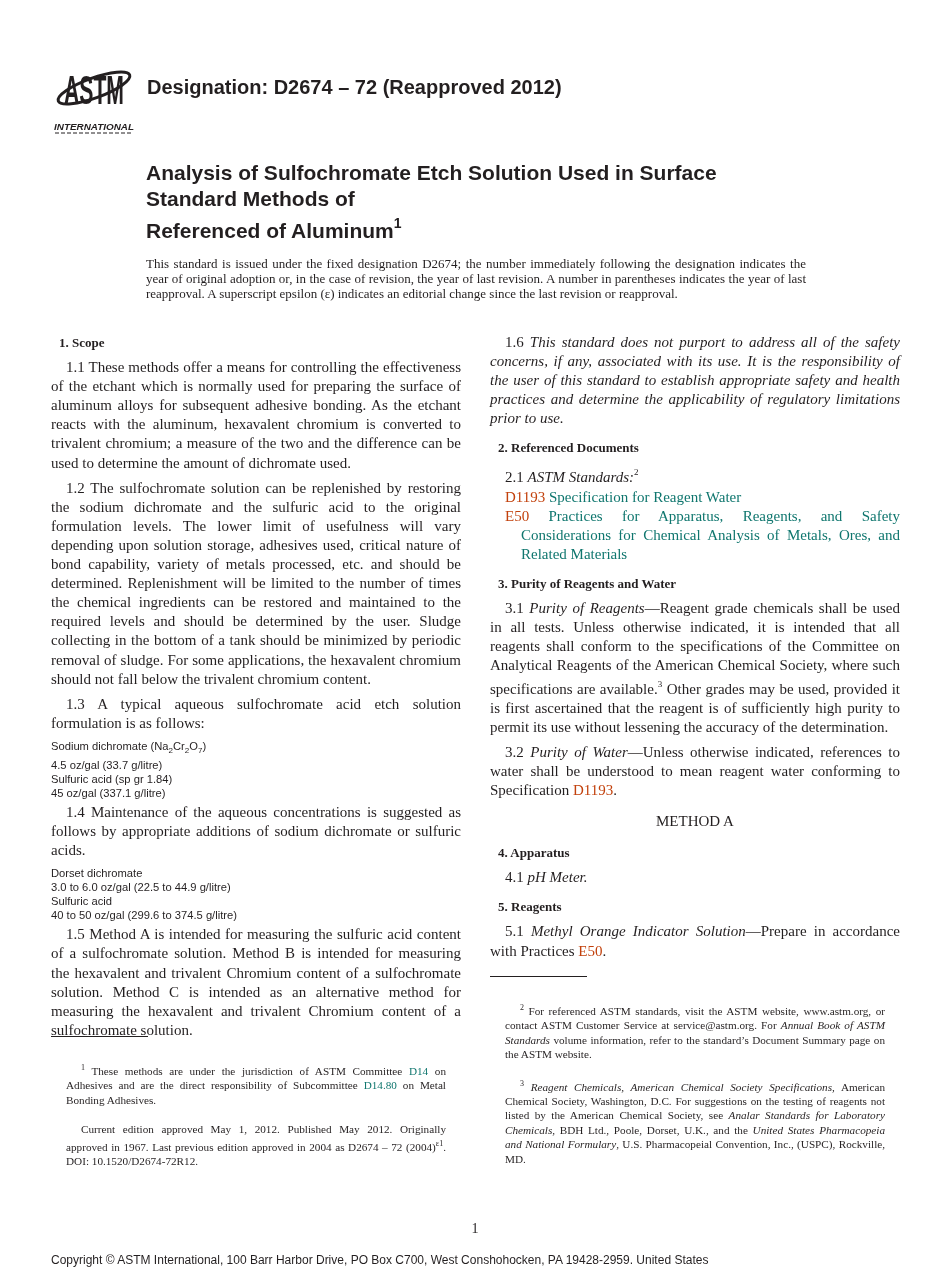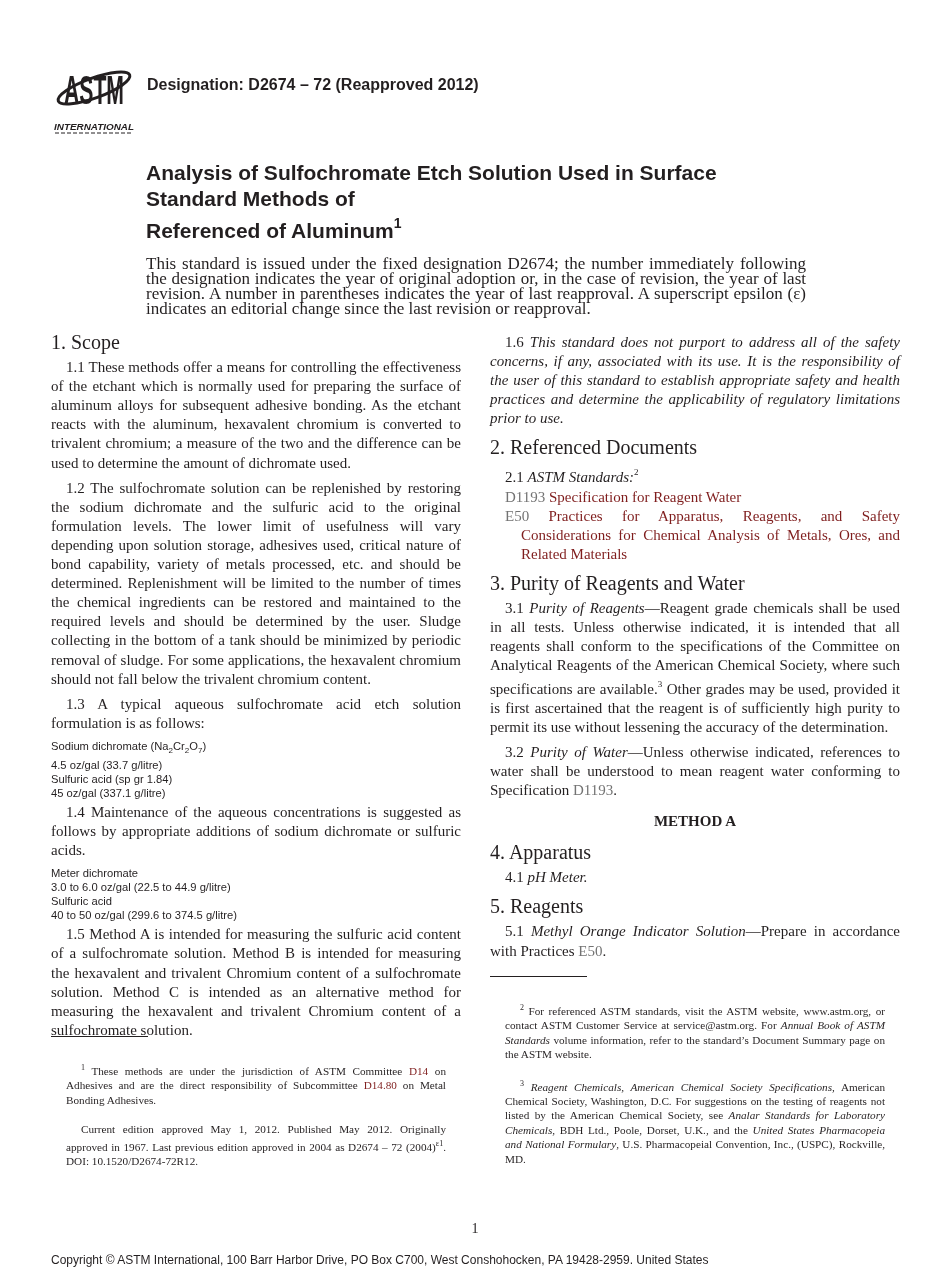--- a/index.html
+++ b/index.html
@@ -1,44 +1,44 @@
 <!DOCTYPE html>
 <html><head>
 <meta charset="utf-8">
 <style>
   html, body { margin: 0; padding: 0; background: #ffffff; }
   body { width: 950px; height: 1272px; position: relative; overflow: hidden; color: #231f20; }
   .sans { font-family: "Liberation Sans", "DejaVu Sans", sans-serif; }
   .serif { font-family: "Liberation Serif", "DejaVu Serif", serif; }
 
   .logo { position: absolute; left: 52px; top: 58px; width: 84px; height: 76px; }
-  .designation { position: absolute; left: 147px; top: 76px; font-size: 16px; font-weight: bold; }
+  .designation { position: absolute; left: 147px; top: 76px; font-size: 20px; font-weight: bold; }
 
   .title-block { position: absolute; left: 146px; top: 160px; width: 720px; font-size: 21px; font-weight: bold; line-height: 26px; }
   .title-block sup { font-size: 14px; position: relative; top: -2px; }
 
-  .notice { position: absolute; left: 146px; top: 256px; width: 660px; font-size: 17px; line-height: 15px; text-align: justify; text-align-last: left; }
+  .notice { position: absolute; left: 146px; top: 256px; width: 660px; font-size: 13px; line-height: 15px; text-align: justify; text-align-last: left; }
 
   .col { position: absolute; top: 333px; width: 410px; font-size: 15px; line-height: 19.1px; }
   .col-left { left: 51px; }
   .col-right { left: 490px; }
 
-  .h { font-weight: normal; font-size: 20px; margin: 0 0 6px 0; }
+  .h { font-weight: bold; font-size: 13px; margin: 0 0 6px 8px; }
   .p { text-indent: 15px; text-align: justify; margin: 0 0 6px 0; }
   .p i, .ital { font-style: italic; }
   .tbl { font-size: 11.2px; line-height: 14px; margin: 0 0 3px 0; }
   .tbl .r { display: flex; justify-content: space-between; flex-direction: column; }
   .tbl sub { font-size: 8px; }
 
-  .link-red { color: #737373; }
-  .link-blue { color: #7f1d1d; }
+  .link-red { color: #c2410c; }
+  .link-blue { color: #0f766e; }
   .ref { text-indent: -16px; padding-left: 31px; margin: 0; text-align: justify; }
   sup.fn { font-size: 9px; position: relative; top: -1px; }
 
-  .method { text-align: center; font-weight: bold; font-size: 15px; margin: 12px 0 12px 0; }
+  .method { text-align: center; font-weight: normal; font-size: 15px; margin: 12px 0 12px 0; }
 
   .fnrule { position: absolute; width: 97px; border-top: 1px solid #231f20; }
   .footnotes { position: absolute; width: 410px; font-size: 11.2px; line-height: 14.5px; text-align: justify; }
   .footnotes .fp { text-indent: 15px; margin: 15px; }
   .footnotes sup { font-size: 8px; }
 
   .copyright { position: absolute; left: 51px; top: 1253px; font-size: 12px; }
   .pagenum { position: absolute; left: 0; width: 950px; top: 1221px; text-align: center; font-size: 14px; }
 </style>
 </head>
@@ -73,21 +73,21 @@
       <span>4.5 oz/gal (33.7 g/litre)</span>
     </div>
     <div class="r">
       <span>Sulfuric acid (sp gr 1.84)</span>
       <span>45 oz/gal (337.1 g/litre)</span>
     </div>
   </div>
   <p class="p">1.4  Maintenance of the aqueous concentrations is suggested as follows by appropriate additions of sodium dichromate or sulfuric acids.</p>
   <div class="tbl sans">
     <div class="r">
-      <span>Meter dichromate</span>
+      <span>Dorset dichromate</span>
       <span>3.0 to 6.0 oz/gal (22.5 to 44.9 g/litre)</span>
     </div>
     <div class="r">
       <span>Sulfuric acid</span>
       <span>40 to 50 oz/gal (299.6 to 374.5 g/litre)</span>
     </div>
   </div>
   <p class="p">1.5  Method A is intended for measuring the sulfuric acid content of a sulfochromate solution. Method B is intended for measuring the hexavalent and trivalent Chromium content of a sulfochromate solution. Method C is intended as an alternative method for measuring the hexavalent and trivalent Chromium content of a sulfochromate solution.</p>
 </div>
 

